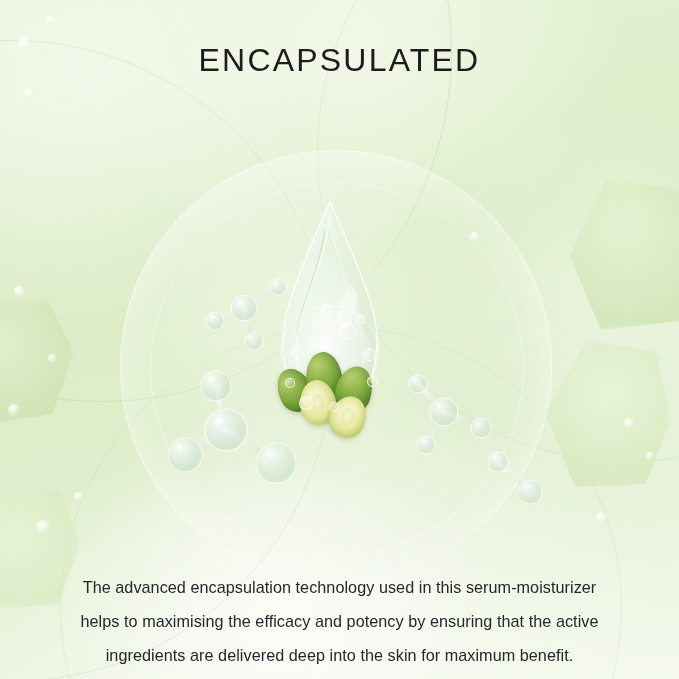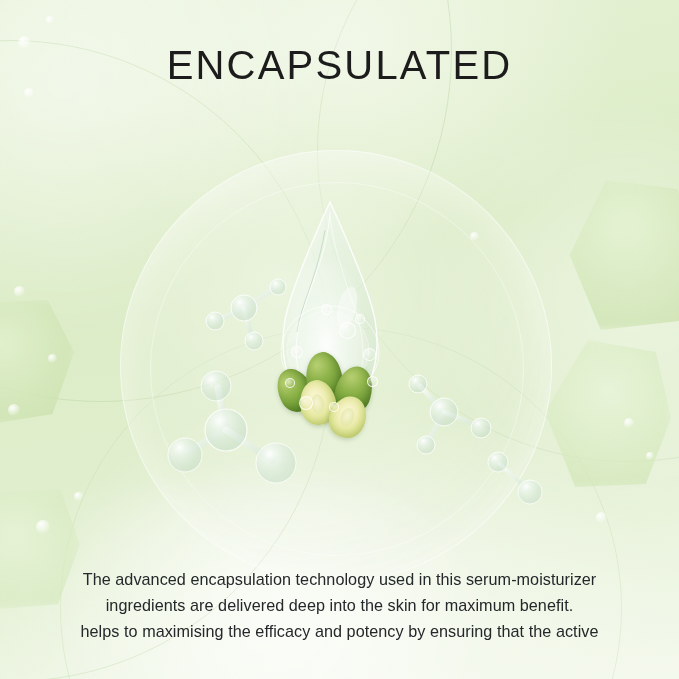--- a/index.html
+++ b/index.html
@@ -108,21 +108,21 @@
 
   
   .headline-block {
     position: absolute;
     left: 0; right: 0;
     top: 44px;
     text-align: center;
     z-index: 6;
   }
   .headline-1 {
-    font-size: 40px;
+    font-size: 32px;
     font-weight: 300;
     letter-spacing: 2.2px;
     color: #1c1c1c;
     line-height: 1.06;
     white-space: nowrap;
   }
   .headline-2 {
     font-size: 40px;
     font-weight: 700;
     letter-spacing: 0.6px;
@@ -201,21 +201,21 @@
     top: 566px;
     width: 560px;
     text-align: center;
     font-size: 16.2px;
     line-height: 26px;
     color: #24282a;
     font-weight: 400;
     letter-spacing: 0.05px;
     z-index: 6;
   }
-  .caption p { margin: 0; }
+  .caption p { margin: 8px; }
 </style>
 </head>
 <body>
 
 <div id="stage">
 
   <div class="bg-base"></div>
   <div class="bg-soft-1"></div>
   <div class="bg-soft-2"></div>
   <div class="bg-soft-3"></div>
@@ -353,17 +353,17 @@
     <div class="bub" style="left:108px;top:148px; width:11px; height:11px;"></div>
     <div class="bub" style="left:112px;top:176px; width:9px;  height:9px;"></div>
     <div class="bub" style="left:36px; top:146px; width:10px; height:10px;"></div>
     <div class="bub" style="left:30px; top:178px; width:8px;  height:8px;"></div>
     <div class="bub" style="left:44px; top:196px; width:12px; height:12px;"></div>
     <div class="bub" style="left:74px; top:202px; width:8px;  height:8px;"></div>
   </div>
 
   <div class="caption">
     <p>The advanced encapsulation technology used in this serum-moisturizer</p>
+    <p>helps to maximising the efficacy and potency by ensuring that the active</p>
     <p>ingredients are delivered deep into the skin for maximum benefit.</p>
-    <p>helps to maximising the efficacy and potency by ensuring that the active</p>
   </div>
 
 </div>
 
 </body></html>

